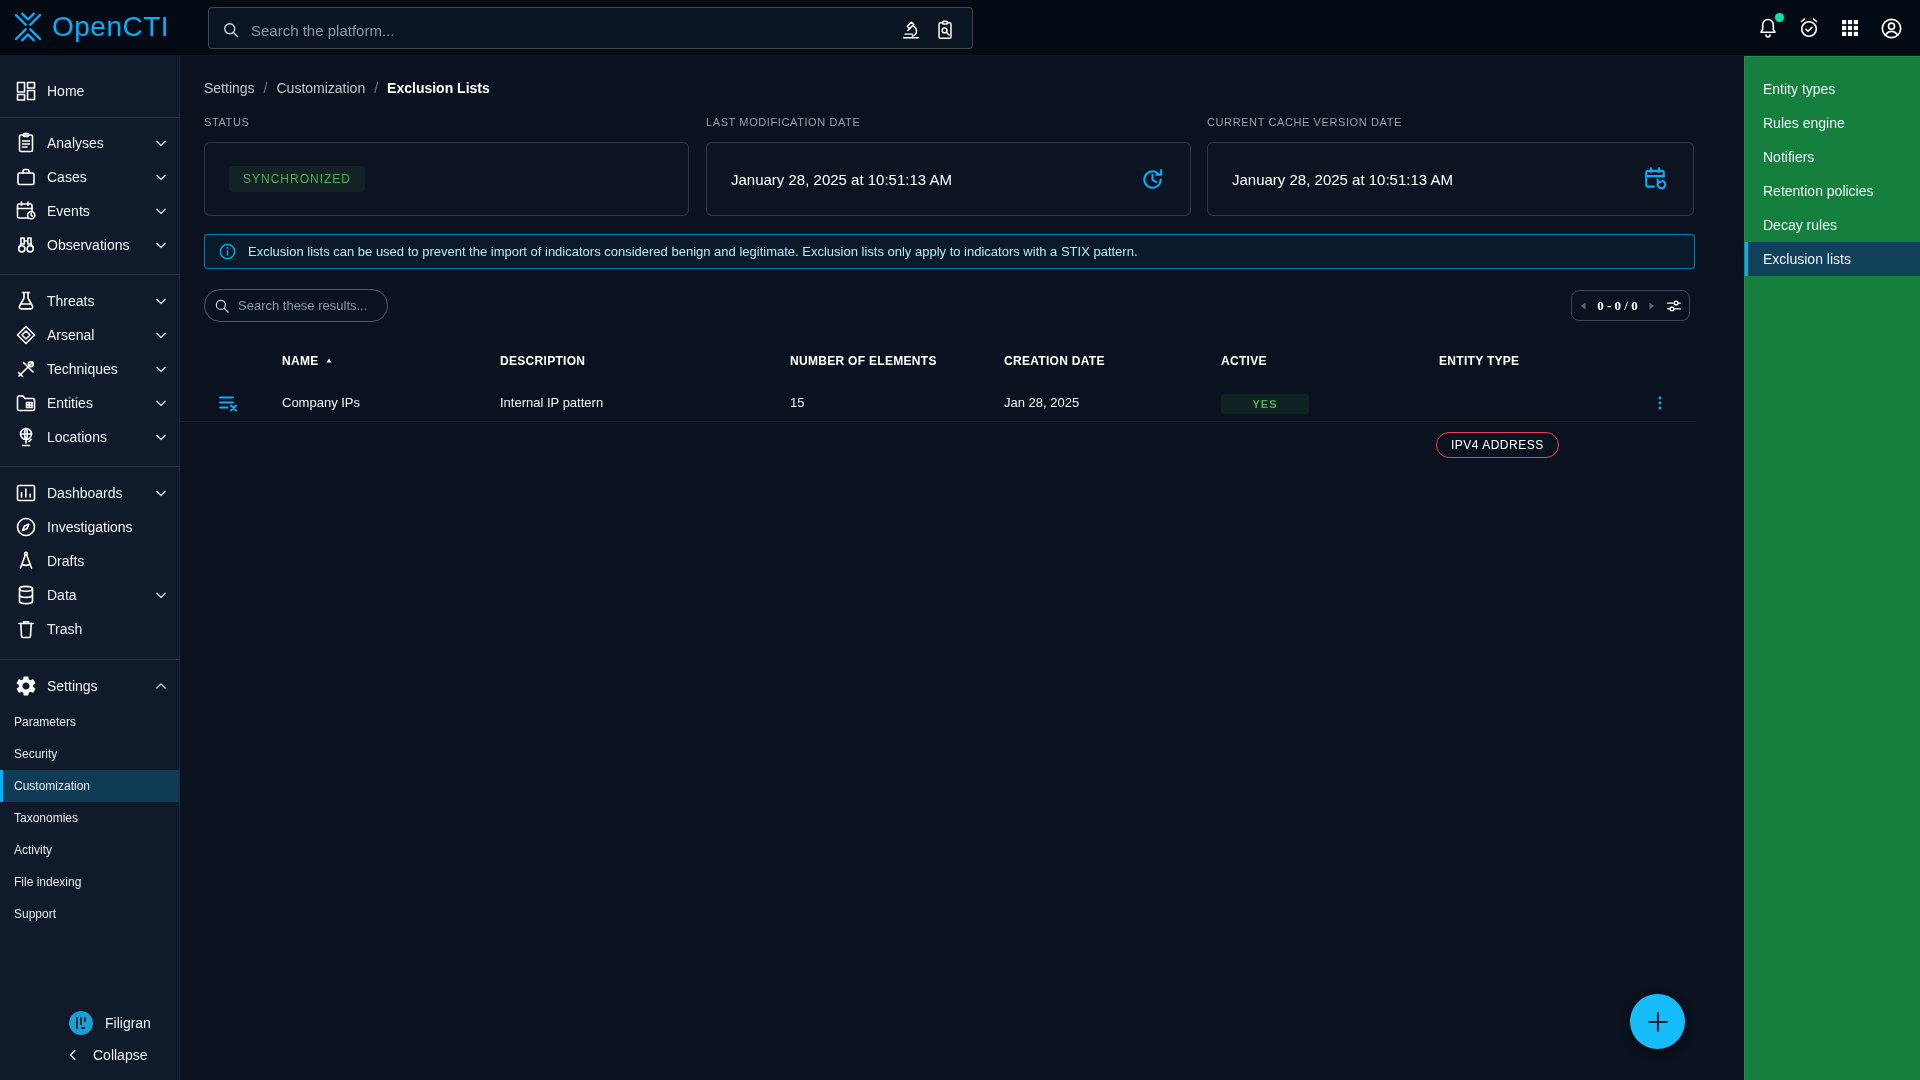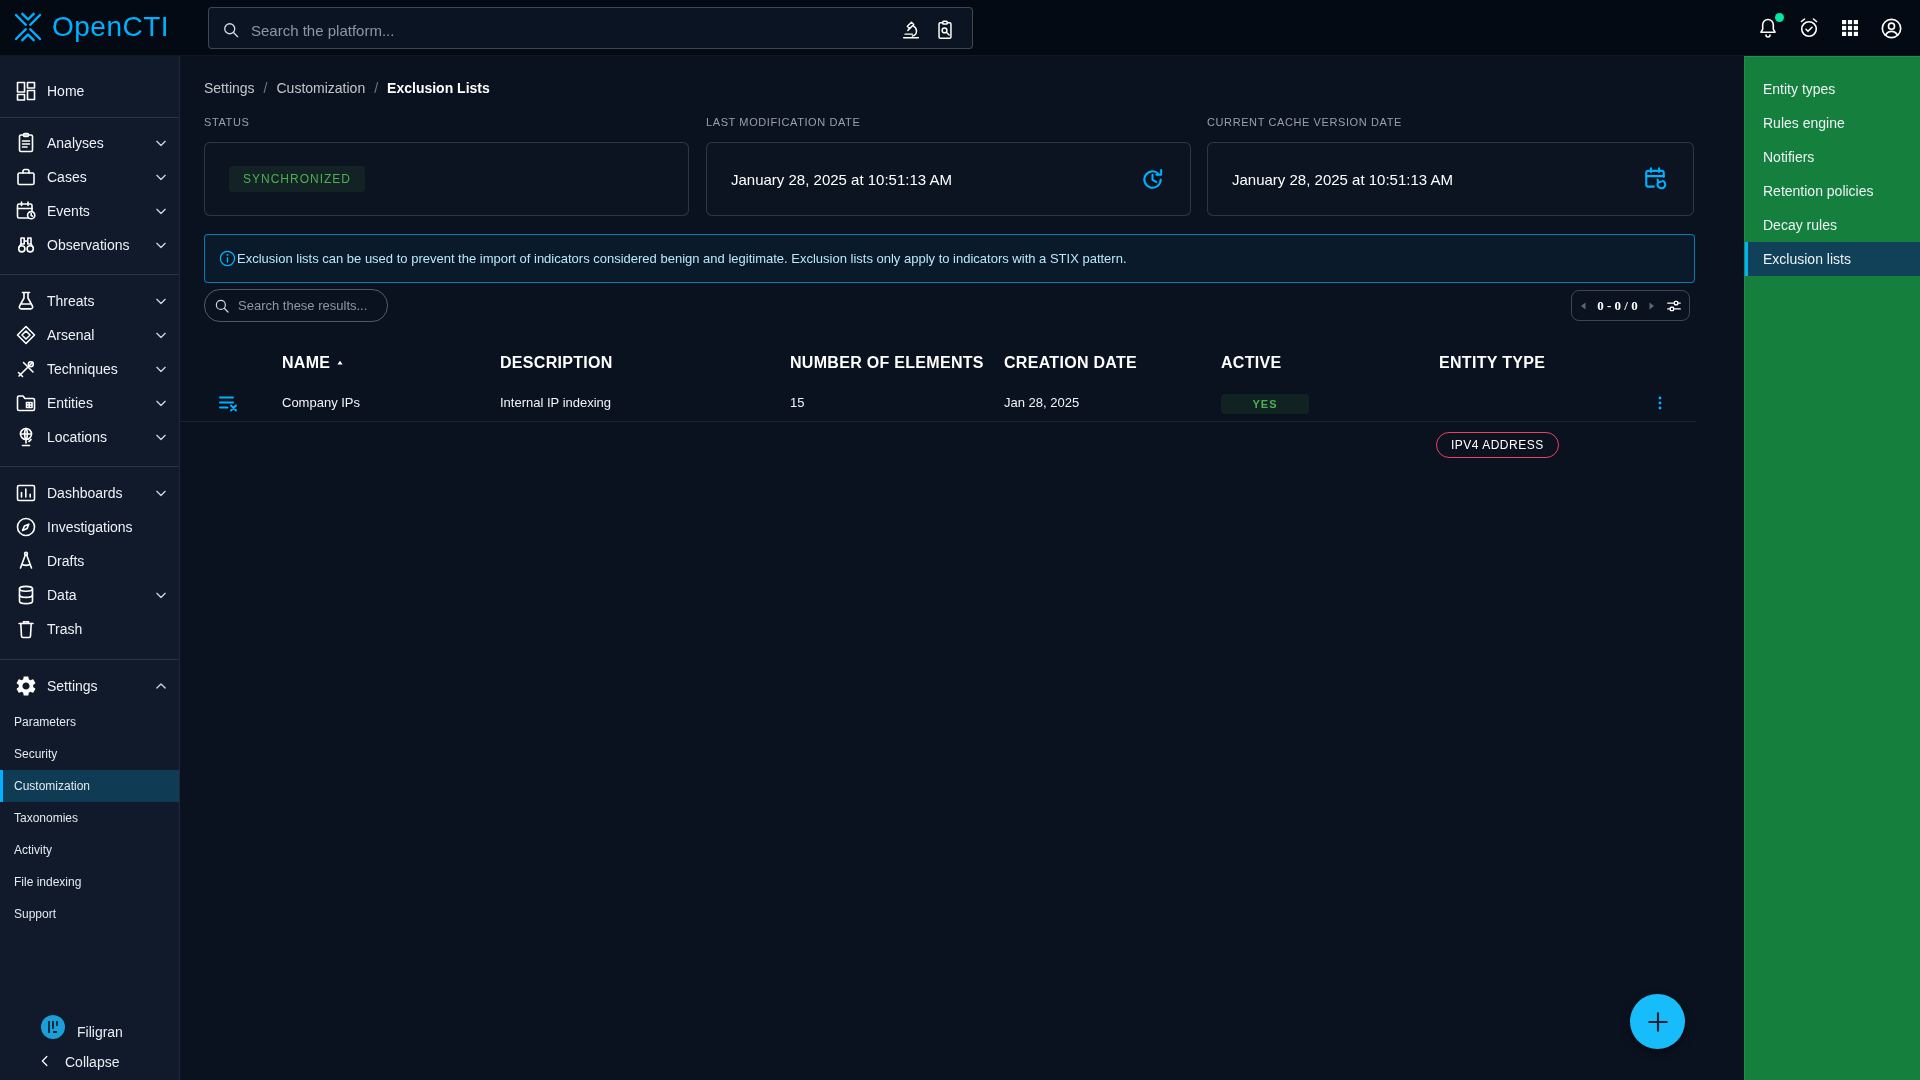--- a/index.html
+++ b/index.html
@@ -25,21 +25,21 @@
   .nav-item { height:34px; display:flex; align-items:center; padding:0 8px 0 14px; gap:9px; cursor:pointer; color:#eef2f6; }
   .nav-item .lbl { font-size:14px; white-space:nowrap; }
   .nav-item .nico { width:24px; height:24px; flex:0 0 24px; color:#fff; }
   .nav-item .chev { margin-left:auto; width:20px; height:20px; color:rgba(255,255,255,.8); }
   .nav-divider { height:1px; background:rgba(255,255,255,.12); }
   .d1 { margin:9px 0 8px; } .d2 { margin:12px 0 9px; } .d3 { margin:12px 0 9px; } .d4 { margin:13px 0 9px; }
   .sub-list { margin-top:3px; }
   .sub-item { height:32px; display:flex; align-items:center; padding-left:14px; font-size:12px; color:#e4e9ee; cursor:pointer; }
   .sub-item.selected { background:#103b54; border-left:3px solid #00b1ff; padding-left:11px; font-weight:400; }
   .leftnav-footer { position:absolute; left:0; bottom:10px; width:100%; }
-  .foot-item { height:34px; display:flex; align-items:flex-end; padding-left:40px; gap:11px; cursor:pointer; }
+  .foot-item { height:34px; display:flex; align-items:center; padding-left:40px; gap:11px; cursor:pointer;margin-left:28px; }
   .foot-item .lbl { font-size:14px; }
   .collapse-item { height:30px; }
   .collapse-item .chevl { width:18px; height:18px; color:#fff; margin-left:-4px; }
 
   
   .rightnav { position:absolute; top:56px; right:0; width:176px; height:1024px; background:#15803d; border-left:1px solid rgba(255,255,255,.07); border-top:1px solid rgba(255,255,255,.09); }
   .rn-list { padding-top:15px; }
   .rn-item { height:34px; display:flex; align-items:center; padding-left:18px; font-size:14px; color:#eef2f6; cursor:pointer; }
   .rn-item.selected { background:#114059; border-left:3px solid #00b1ff; padding-left:15px; }
 
@@ -50,35 +50,35 @@
   .bc-sep { color:#6b7785; }
   .bc-current { color:#fff; font-weight:700; }
 
   .stat-label { position:absolute; top:60px; font-size:11px; letter-spacing:.6px; color:#93a0ae; font-weight:400; }
   .stat-card { position:absolute; top:86px; height:74px; border:1px solid rgba(255,255,255,.15); border-radius:6px; background:rgba(255,255,255,.01); display:flex; align-items:center; padding:0 24px; }
   .chip-sync { background:rgba(76,175,80,.10); border-radius:4px; padding:6px 14px; font-size:12px; letter-spacing:1px; font-weight:400; }
   .date-card { justify-content:space-between; }
   .date-text { font-size:15px; color:#fff; }
   .card-iconbtn { width:28px; height:28px; color:#00b1ff; cursor:pointer; display:flex; align-items:center; justify-content:center; }
 
-  .info-banner { position:absolute; left:24px; top:178px; width:1491px; height:49px; border:1px solid rgba(0,177,255,.65); border-radius:4px; background:rgba(0,177,255,.05); display:flex; align-items:center; padding-left:13px; }
+  .info-banner { position:absolute; left:24px; top:178px; width:1491px; height:35px; border:1px solid rgba(0,177,255,.65); border-radius:4px; background:rgba(0,177,255,.05); display:flex; align-items:center; gap:11px; padding-left:13px; }
   .info-banner .txt { font-size:13px; color:#b8e7fb; }
   .info-ic { width:19px; height:19px; color:#00b1ff; flex:0 0 19px; }
 
   .results-search { position:absolute; left:24px; top:233px; width:184px; height:33px; border:1px solid rgba(255,255,255,.30); border-radius:16px; display:flex; align-items:center; padding:0 8px; }
   .results-search input { flex:1; width:120px; background:transparent; border:none; outline:none; color:#cfd8e3; font-size:13px; font-family:"Liberation Sans",sans-serif; margin-left:7px; }
   .results-search input::placeholder { color:#8b97a6; opacity:1; }
 
   .pagination { position:absolute; left:1391px; top:234px; width:119px; height:31px; border:1px solid rgba(255,255,255,.22); border-radius:8px; display:flex; align-items:center; justify-content:center; gap:6px;font-family:Liberation Serif, serif; }
   .pg-arrow { width:14px; height:14px; color:#5d6877; display:flex; align-items:center; justify-content:center; cursor:pointer; }
   .pg-label { font-size:13px; font-weight:700; color:#fff; white-space:nowrap; }
   .pg-settings { width:20px; height:20px; color:#fff; cursor:pointer; }
 
   .thead { position:absolute; left:0; top:292px; width:1540px; height:30px; }
-  .th { position:absolute; top:6px; font-size:16px; font-weight:700; color:#fff; letter-spacing:.3px; display:flex; align-items:center; gap:3px; cursor:pointer; }
+  .th { position:absolute; top:6px; font-size:12px; font-weight:700; color:#fff; letter-spacing:.3px; display:flex; align-items:center; gap:3px; cursor:pointer; }
   .sort-ic { width:14px; height:14px; color:#fff; }
   .trow { position:absolute; left:0; top:330px; width:1516px; height:36px; border-bottom:1px solid rgba(255,255,255,.07); cursor:pointer; }
   .td { position:absolute; top:9px; font-size:13px; color:#f1f4f8; }
   .row-icon { position:absolute; left:36px; top:5px; width:24px; height:24px; color:#00b1ff; }
   .chip-active { position:absolute; left:1041px; top:8px; width:88px; height:20px; background:rgba(76,175,80,.10); border-radius:4px; font-size:11px; font-weight:700; letter-spacing:1px; display:flex; align-items:center; justify-content:center; }
   .chip-entity { position:absolute; left:1256px; top:6px; height:26px; padding:0 14px; border:1px solid #ef3e62; border-radius:13px; font-size:12px; font-weight:400; letter-spacing:.5px; color:#fff; display:flex; align-items:center; justify-content:center;margin-top:40px; }
   .kebab { position:absolute; left:1468px; top:5px; width:24px; height:24px; color:#00b1ff; cursor:pointer; display:flex; align-items:center; justify-content:center; }
 
   .fab { position:absolute; left:1450px; top:938px; width:55px; height:55px; border-radius:50%; display:flex; align-items:center; justify-content:center; cursor:pointer; box-shadow:0 3px 8px rgba(0,0,0,.5); }
   .fab svg { width:26px; height:26px; color:#0b2030; }
@@ -469,21 +469,21 @@
           <span>ENTITY TYPE</span>
         </div>
     </div>
 
     <div class="trow">
       <svg class="row-icon stroke" viewBox="0 0 24 24" style="stroke-width:1.9">
         <path d="M4 6.5h13 M4 11.5h13 M4 16.5h7.5"></path>
         <path d="M15 14.5l5 5 M20 14.5l-5 5"></path>
       </svg>
       <span class="td" style="left:102px">Company IPs</span>
-      <span class="td" style="left:320px">Internal IP indexing</span>
+      <span class="td" style="left:320px">Internal IP pattern</span>
       <span class="td" style="left:610px">15</span>
       <span class="td" style="left:824px">Jan 28, 2025</span>
       <span class="chip-active" style="color:#4caf50">YES</span>
       <span class="chip-entity">IPV4 ADDRESS</span>
       <span class="kebab">
         <svg width="20" height="20" viewBox="0 0 24 24" fill="currentColor">
           <circle cx="12" cy="6" r="1.7"></circle>
             <circle cx="12" cy="12" r="1.7"></circle>
             <circle cx="12" cy="18" r="1.7"></circle>
         </svg>

